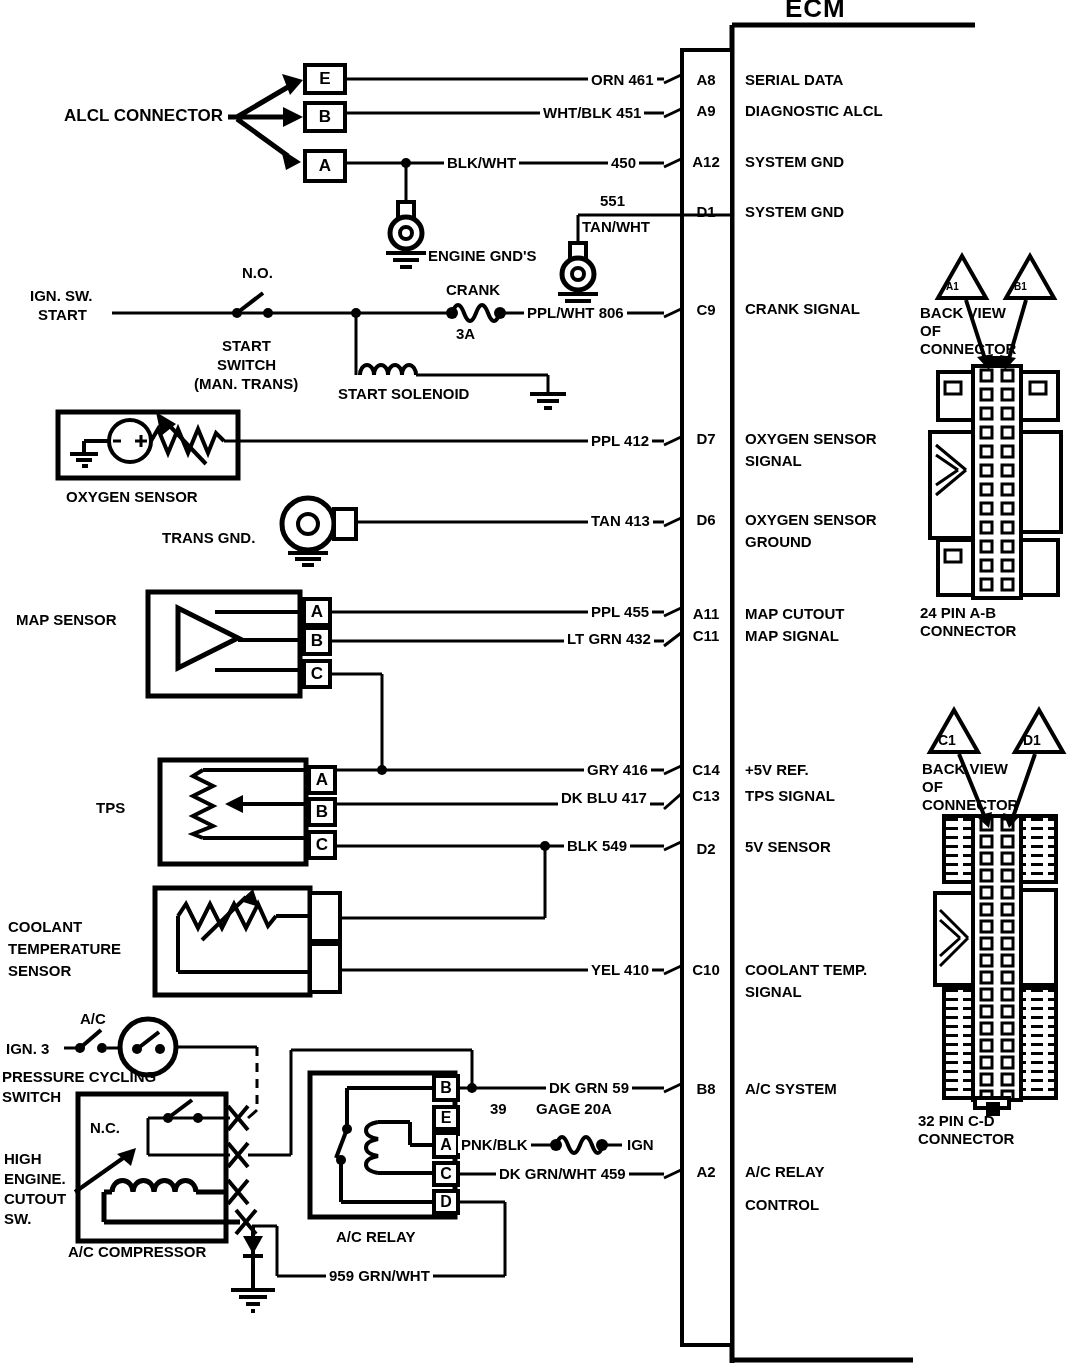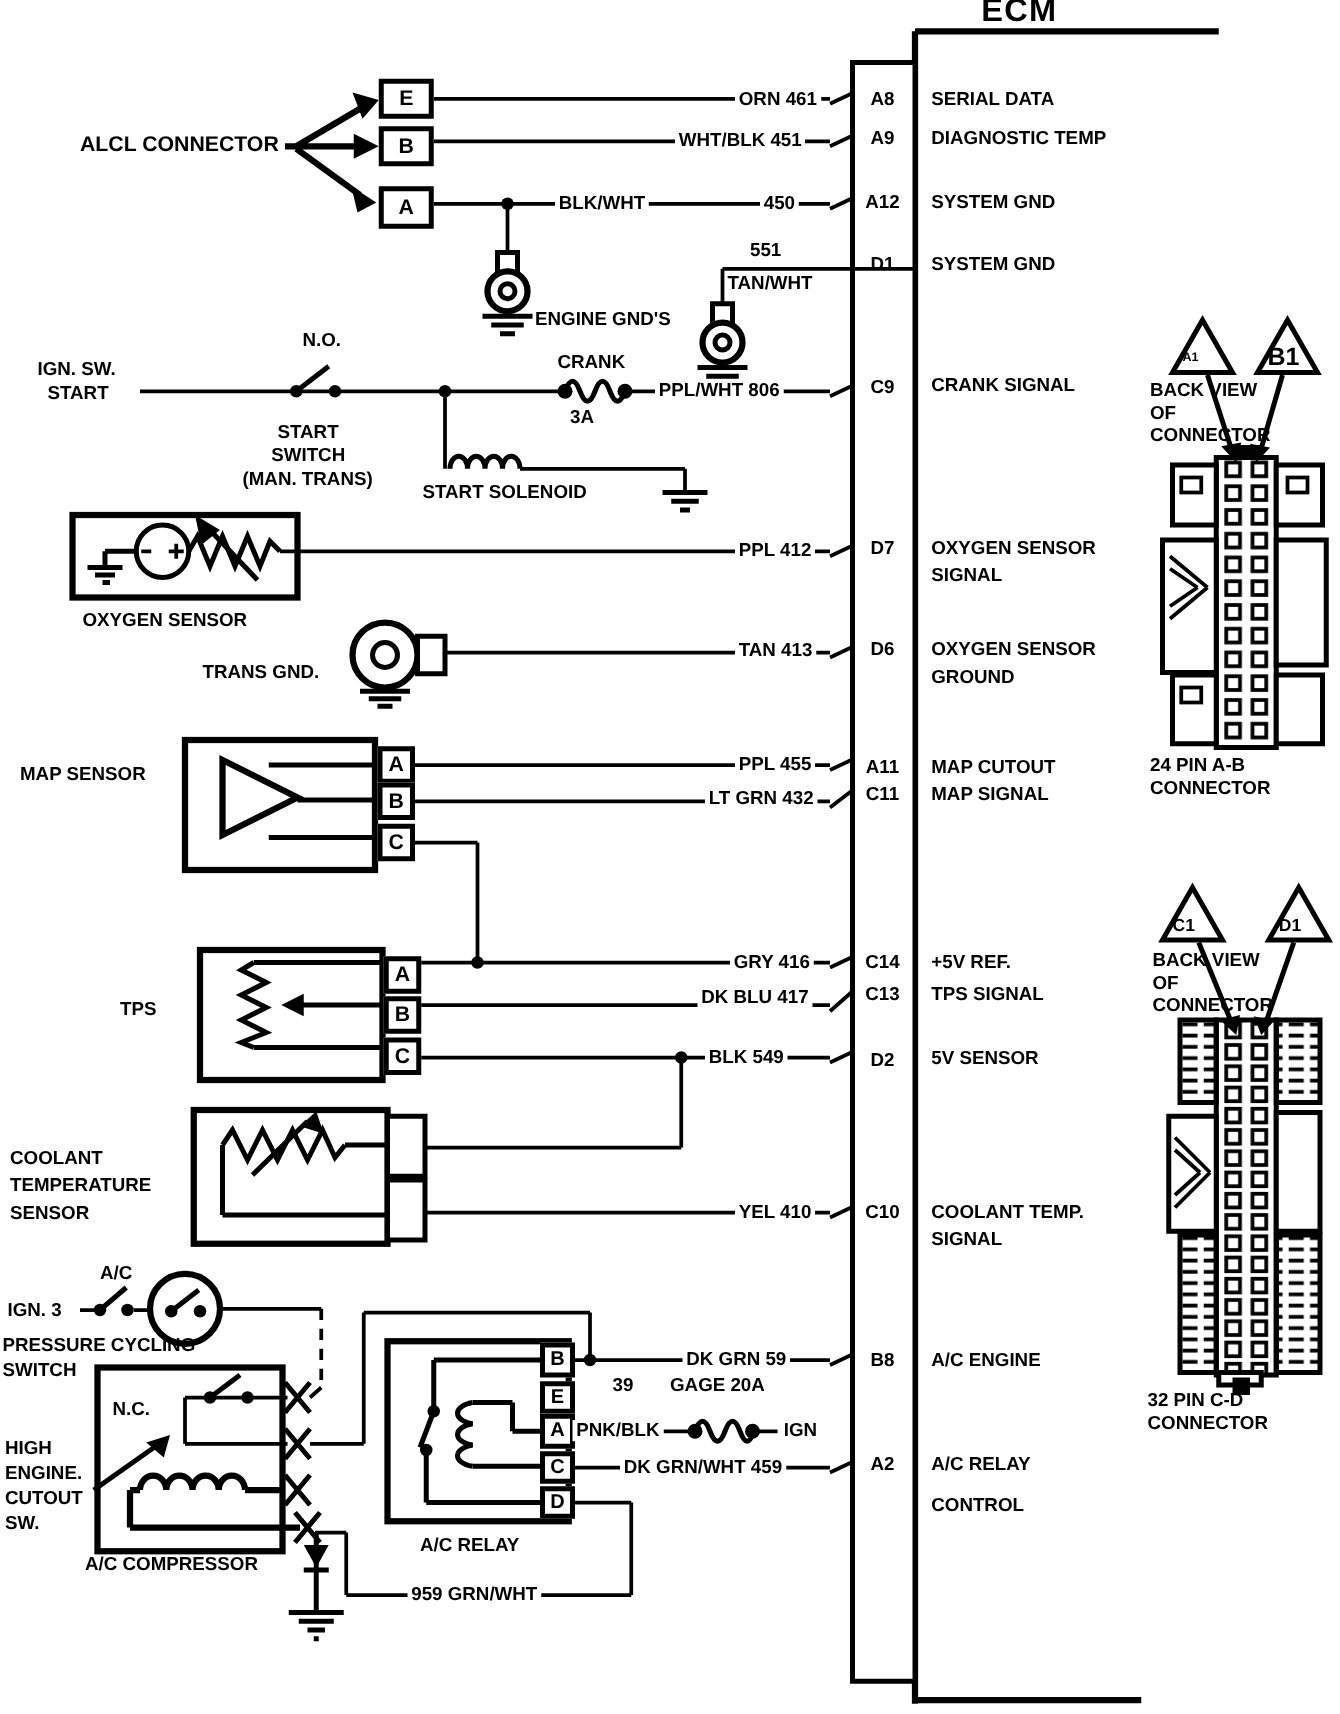--- a/index.html
+++ b/index.html
@@ -345,41 +345,41 @@
 <div class="pin" style="top:605px">A11</div>
 <div class="pin" style="top:627px">C11</div>
 <div class="pin" style="top:761px">C14</div>
 <div class="pin" style="top:787px">C13</div>
 <div class="pin" style="top:840px">D2</div>
 <div class="pin" style="top:961px">C10</div>
 <div class="pin" style="top:1080px">B8</div>
 <div class="pin" style="top:1163px">A2</div>
 
 <div class="desc" style="top:71px">SERIAL DATA</div>
-<div class="desc" style="top:102px">DIAGNOSTIC TEMP</div>
+<div class="desc" style="top:102px">DIAGNOSTIC ALCL</div>
 <div class="desc" style="top:153px">SYSTEM GND</div>
 <div class="desc" style="top:203px">SYSTEM GND</div>
 <div class="desc" style="top:300px">CRANK SIGNAL</div>
 <div class="desc" style="top:430px">OXYGEN SENSOR</div>
 <div class="desc" style="top:452px">SIGNAL</div>
 <div class="desc" style="top:511px">OXYGEN SENSOR</div>
 <div class="desc" style="top:533px">GROUND</div>
 <div class="desc" style="top:605px">MAP CUTOUT</div>
 <div class="desc" style="top:627px">MAP SIGNAL</div>
 <div class="desc" style="top:761px">+5V REF.</div>
 <div class="desc" style="top:787px">TPS SIGNAL</div>
 <div class="desc" style="top:838px">5V SENSOR</div>
 <div class="desc" style="top:961px">COOLANT TEMP.</div>
 <div class="desc" style="top:983px">SIGNAL</div>
-<div class="desc" style="top:1080px">A/C ENGINE</div>
+<div class="desc" style="top:1080px">A/C SYSTEM</div>
 <div class="desc" style="top:1163px">A/C RELAY</div>
 <div class="desc" style="top:1196px">CONTROL</div>
 
 <div class="lbl ctr" style="left:946px;top:278px;width:32px;font-size:10px">A1</div>
-<div class="lbl ctr" style="left:1014px;top:278px;width:32px;font-size:20px">B1</div>
+<div class="lbl ctr" style="left:1014px;top:278px;width:32px;font-size:10px">B1</div>
 <div class="lbl ctr" style="left:920px;top:304px;width:160px">BACK VIEW</div>
 <div class="lbl ctr" style="left:920px;top:322px;width:160px">OF</div>
 <div class="lbl ctr" style="left:920px;top:340px;width:160px">CONNECTOR</div>
 <div class="lbl ctr" style="left:920px;top:604px;width:160px">24 PIN A-B</div>
 <div class="lbl ctr" style="left:920px;top:622px;width:160px">CONNECTOR</div>
 <div class="lbl ctr" style="left:938px;top:732px;width:32px;font-size:14px">C1</div>
 <div class="lbl ctr" style="left:1023px;top:732px;width:32px;font-size:14px">D1</div>
 <div class="lbl ctr" style="left:922px;top:760px;width:160px">BACK VIEW</div>
 <div class="lbl ctr" style="left:922px;top:778px;width:160px">OF</div>
 <div class="lbl ctr" style="left:922px;top:796px;width:160px">CONNECTOR</div>

